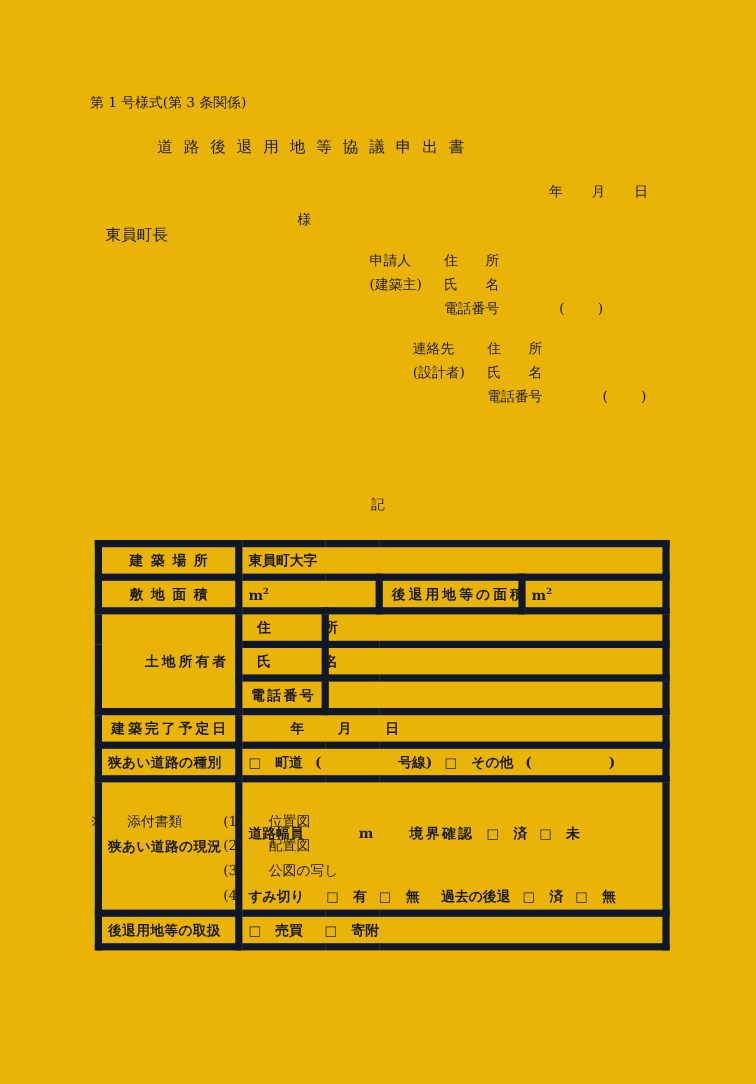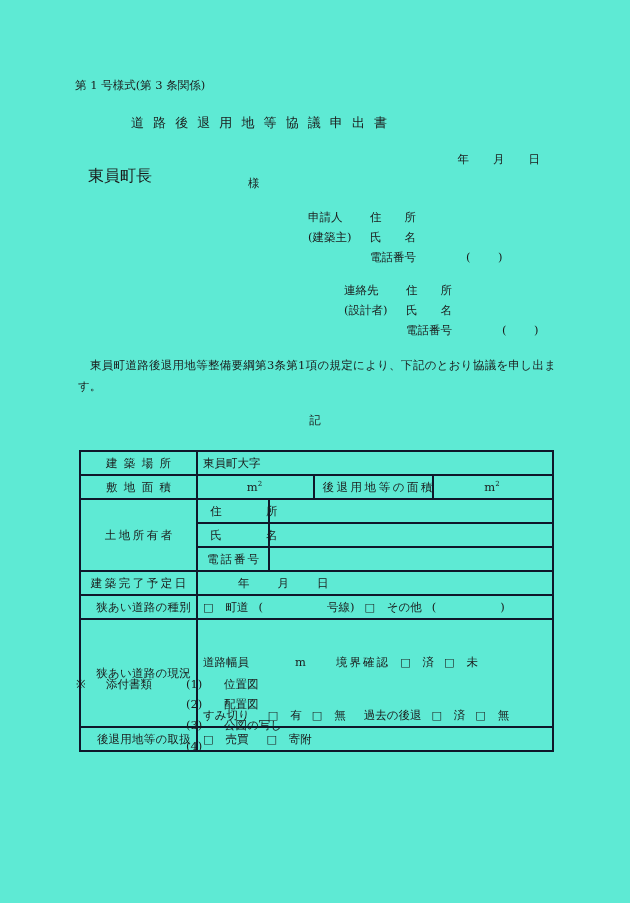--- a/index.html
+++ b/index.html
@@ -13,21 +13,21 @@
     position: relative;
     font-family: "DejaVu Serif", "Liberation Serif", serif;
     color: #1b1b1b;
     -webkit-font-smoothing: antialiased;
   }
   .page {
     position: absolute;
     left: 0; top: 0;
     width: 630px;
     height: 903px;
-    background: #5eead4;
+    background: #eab308;
     overflow: hidden;
   }
 
   
   .abs { position: absolute; white-space: nowrap; }
 
   
   .form-no {
     left: 75px; top: 78px;
     font-size: 11.5px;
@@ -45,22 +45,22 @@
     left: 0; top: 152px;
     width: 630px;
     font-size: 11.5px;
     text-align: right;
     padding-right: 78px;
     box-sizing: border-box;
   }
   .date-line i { font-style: normal; padding: 0 12px; }
 
   .addressee {
-    left: 88px; top: 166px;
-    font-size: 16px;
+    left: 88px; top: 187px;
+    font-size: 13px;
   }
   .addressee-sama {
     left: 248px; top: 176px;
     font-size: 11.5px;
   }
 
   
   .party {
     position: absolute;
     font-size: 11.5px;
@@ -101,53 +101,54 @@
   
   .tbl {
     position: absolute;
     left: 79px; top: 450px;
     width: 473px;
     border-collapse: collapse;
     table-layout: fixed;
     font-size: 11.5px;
   }
   .tbl td {
-    border: 2px solid #0f172a;
+    border: 6px solid #0f172a;
     padding: 0 5px;
     height: 22px;
     vertical-align: middle;
     white-space: nowrap;
+    font-weight: bold;
   }
   .lab {
     text-align: center;
     letter-spacing: 0.55em;
     padding-left: calc(5px + 0.55em) !important;
   }
   .lab-tight {
-    text-align: center;
+    text-align: right;
     letter-spacing: 0.22em;
     padding-left: calc(5px + 0.22em) !important;
   }
   .lab-none {
-    text-align: right;
+    text-align: left;
     letter-spacing: 0.02em;
     margin-top: 44px;
   }
   .sublab {
     text-align: center;
     letter-spacing: 0.62em;
     padding-left: calc(5px + 0.62em) !important;
   }
   .sublab-t {
     text-align: center;
     letter-spacing: 0.18em;
     padding-left: calc(5px + 0.18em) !important;
   }
   .unit-right {
-    text-align: center;
+    text-align: left;
     padding-right: 7px !important;
   }
   .unit-right sup { font-size: 7px; vertical-align: super; }
   .mid-lab {
     text-align: center;
     letter-spacing: 0.22em;
     padding-left: calc(5px + 0.22em) !important;
     margin-top: 11px;
   }
   .ymd { padding-left: 26px !important; }
@@ -220,21 +221,20 @@
       <span></span>
     </div>
     <div class="prow">
       <span class="pname"></span>
       <span class="plabel">電話番号</span>
       <span class="paren">(</span>
         <span>)</span>
     </div>
   </div>
 
-  <div class="abs para">東員町道路後退用地等整備要綱第3条第1項の規定により、下記のとおり協議を申し出ます。</div>
   <div class="abs ki">記</div>
 
   <table class="tbl">
     <colgroup>
       <col style="width:117px">
       <col style="width:72px">
       <col style="width:45px">
       <col style="width:119px">
       <col style="width:120px">
     </colgroup>

